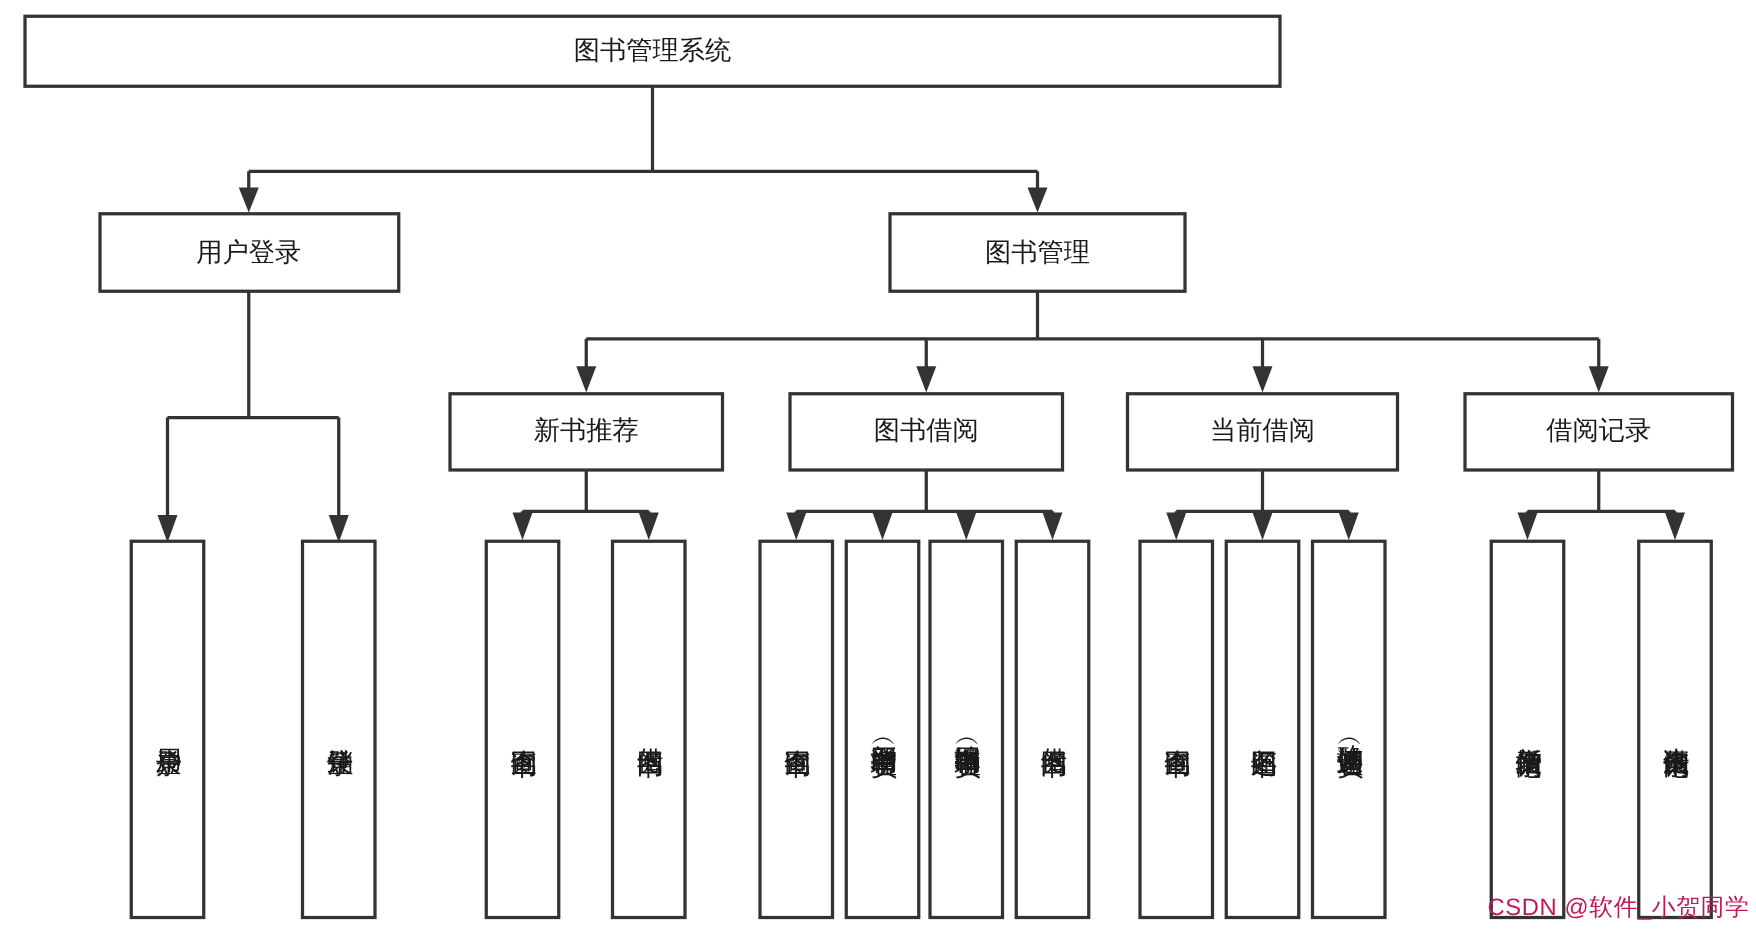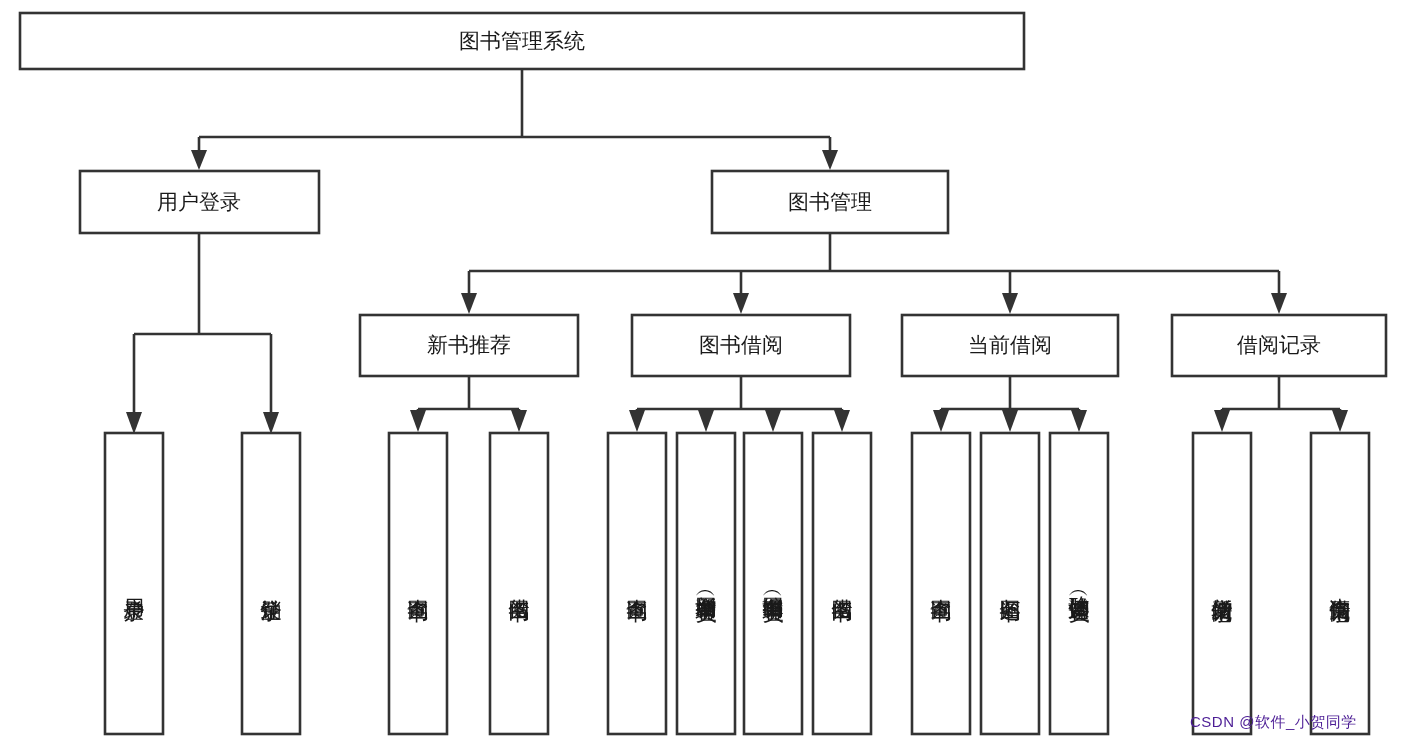--- a/index.html
+++ b/index.html
@@ -60,22 +60,22 @@
     display: flex;
     align-items: center;
     justify-content: center;
     text-align: center;
     white-space: nowrap;
     pointer-events: none;
   }
   .watermark {
     position: absolute;
     font-family: "Liberation Sans", "DejaVu Sans", sans-serif;
-    font-size: 15px;
-    color: #4c1d95;
+    font-size: 19px;
+    color: #be185d;
     white-space: nowrap;
     letter-spacing: 0.5px;
   }
 </style>
 </head>
 <body>
 
 <div id="stage">
 
   <svg class="diagram" viewBox="0 0 1405 747">

